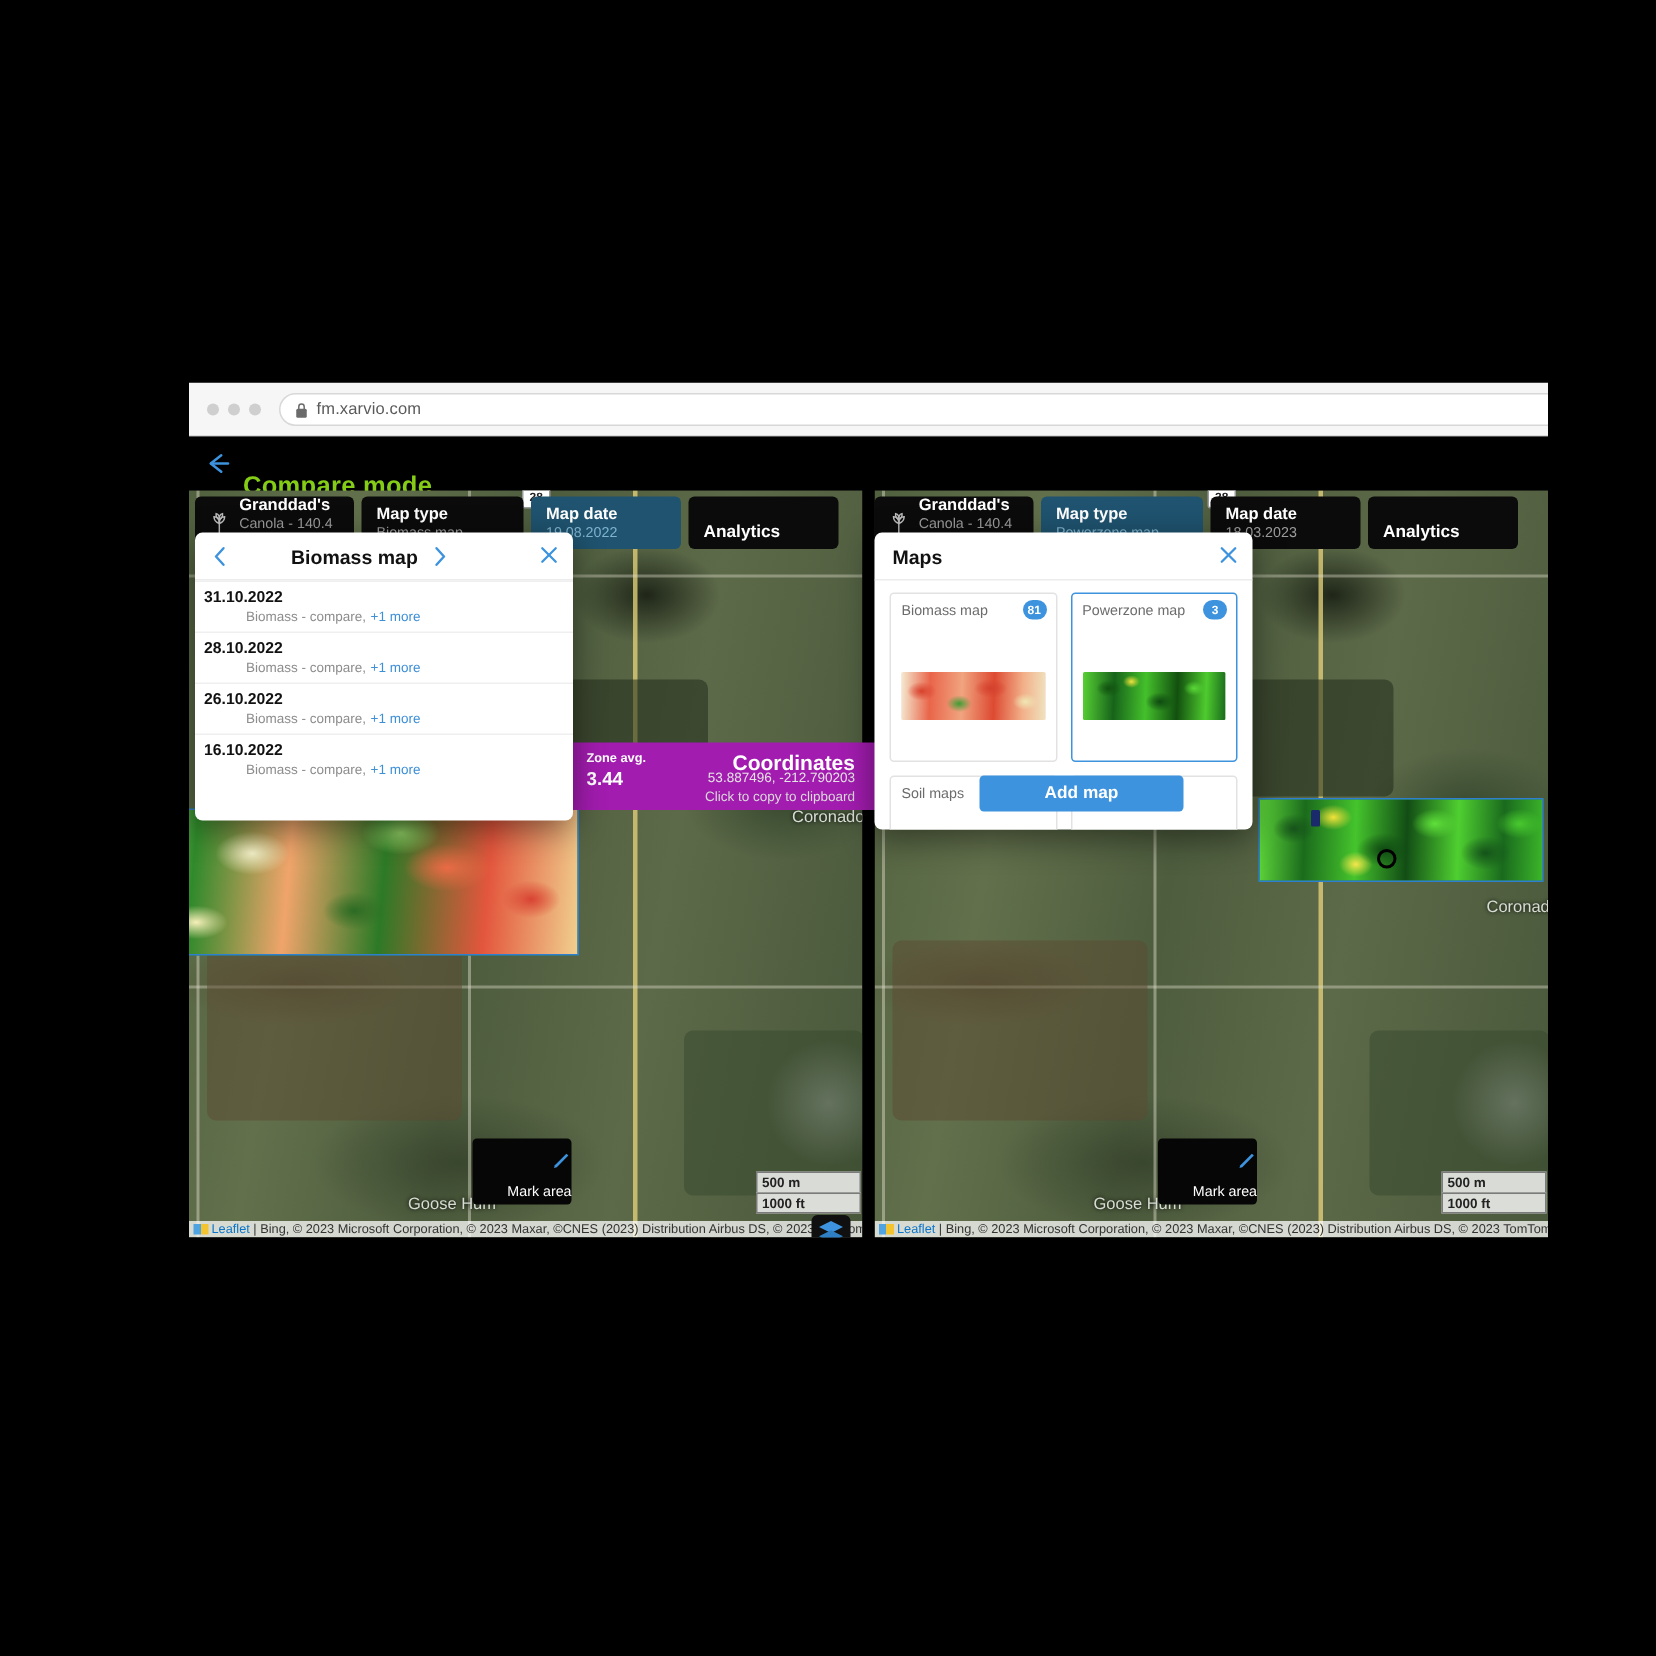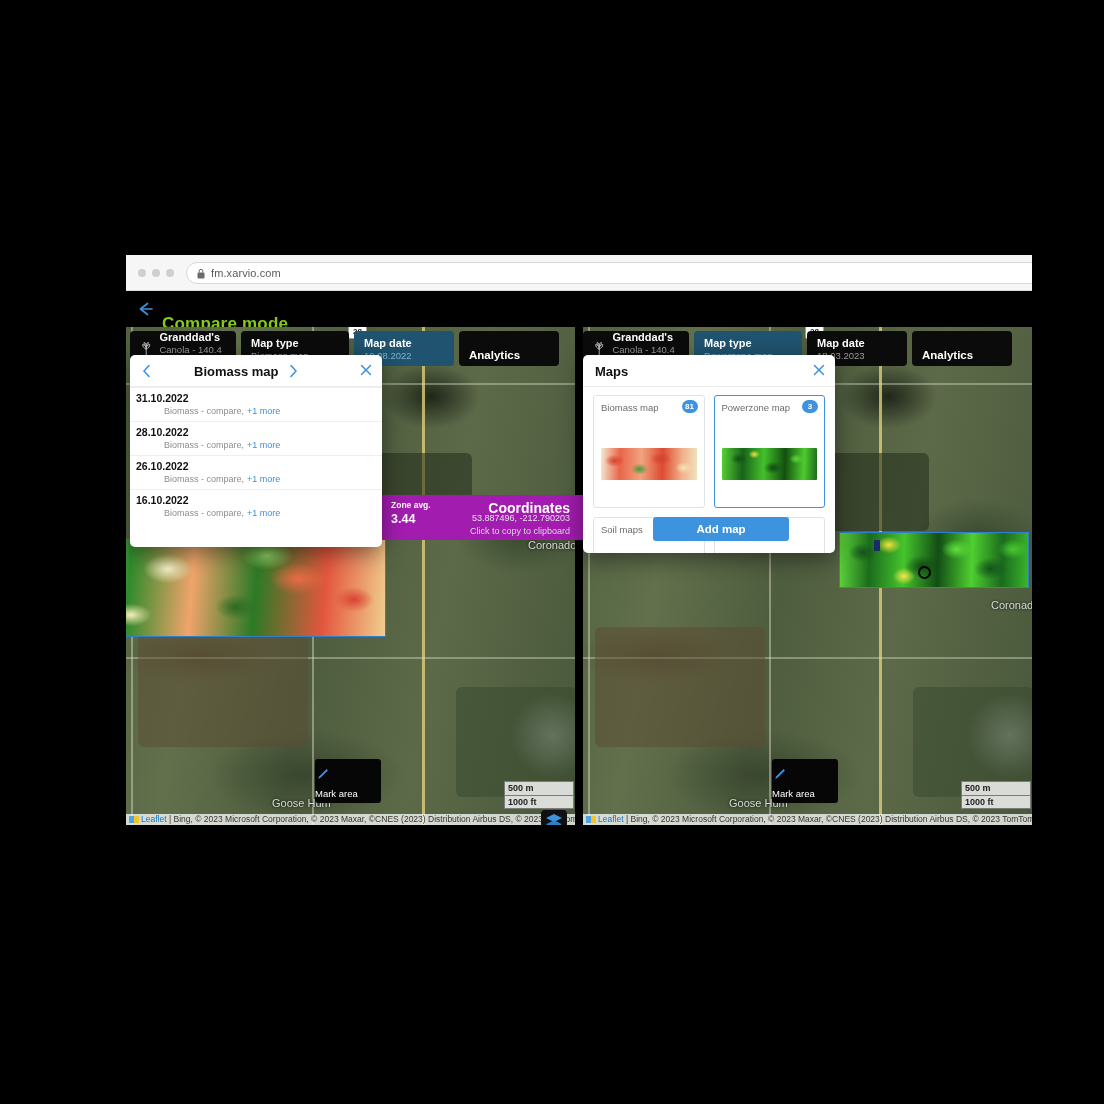--- a/index.html
+++ b/index.html
@@ -105,21 +105,21 @@
   
   .scale { position:absolute; width:70px; }
   .scale div { background:rgba(255,255,255,.8); border:1px solid #7b7b7b;
     font-size:9px; color:#222; padding:0 3px; line-height:13px; height:14px;font-weight:bold; }
   .scale div:first-child { border-bottom:none; }
   .layersbtn { position:absolute; width:26px; height:26px; background:#101010;
     border-radius:4px; cursor:pointer; }
 
   
   .markarea { position:absolute; width:66px; height:44px; background:#060606;
-    border-radius:3px; text-align:left; cursor:pointer; }
+    border-radius:3px; text-align:right; cursor:pointer; }
   .markarea .pen { margin-top:8px; }
   .markarea span { display:block; font-size:9.5px; color:#fff; margin-top:2px; }
 
   
   .ctxbar { position:absolute; top:76px; height:35px; display:flex; gap:5px; z-index:30; }
   .chip { background:#0b0b0b; border-radius:4px; padding:5px 10px 4px 10px;
     display:flex; align-items:center; cursor:pointer; }
   .chip.active { background:#1f536f; }
   .chip .ttl { font-size:11px; font-weight:bold; color:#fff; line-height:13px; }
   .chip .sub { font-size:9.5px; color:#9d9d9d; line-height:12px; }

